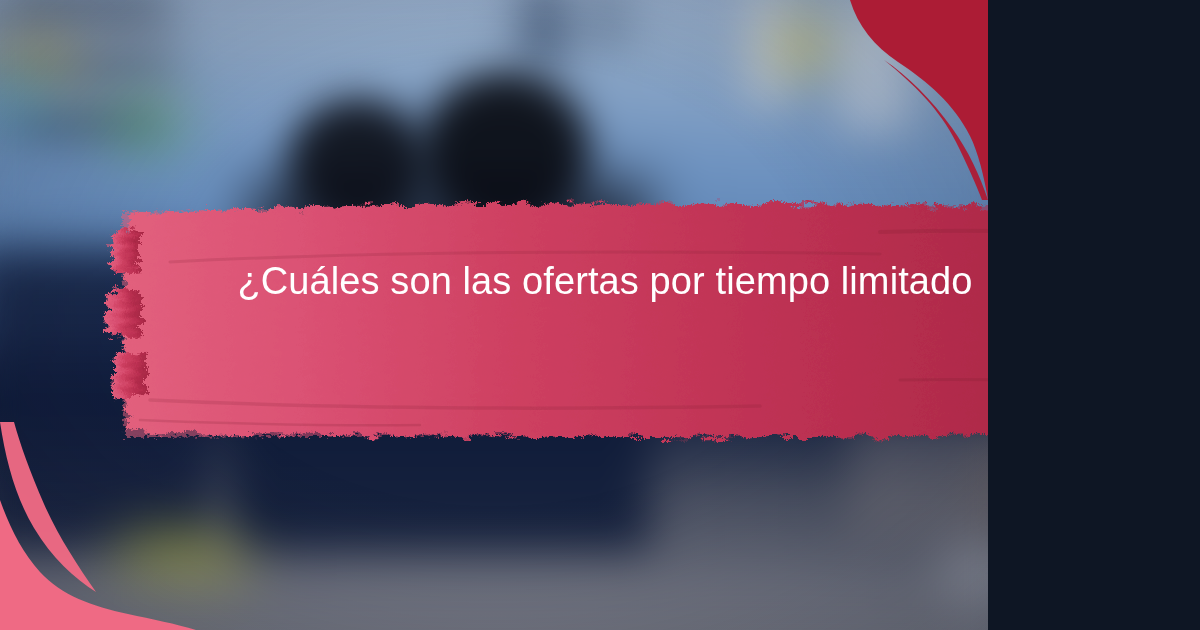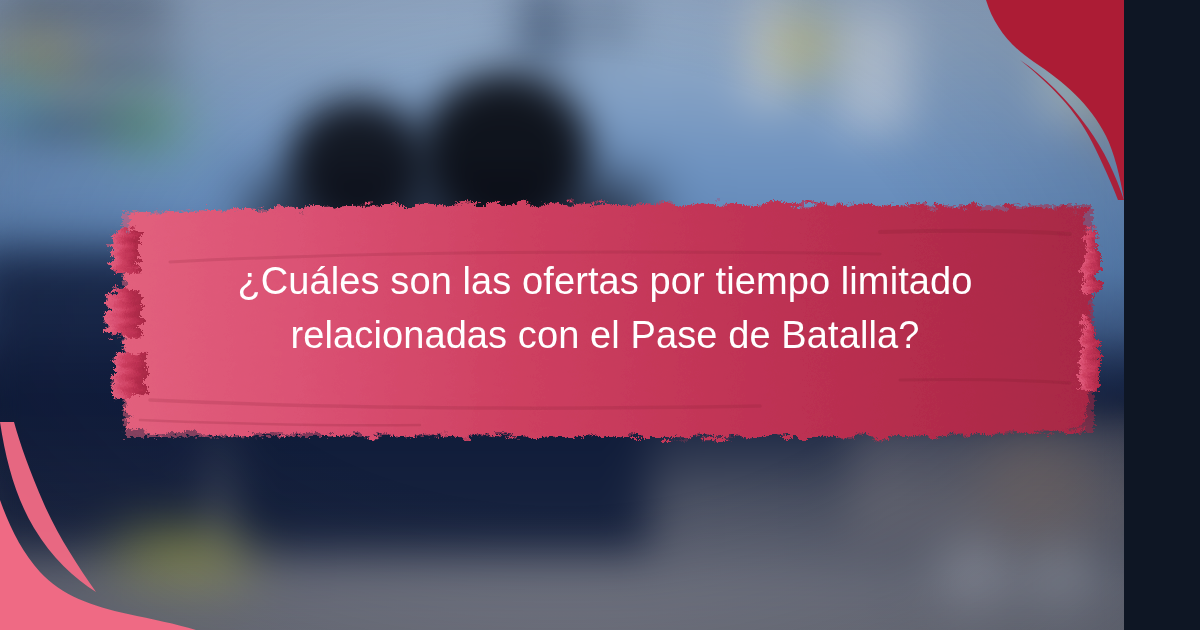--- a/index.html
+++ b/index.html
@@ -3,21 +3,21 @@
 <meta charset="utf-8">
 <title>Question Card</title>
 <style>
   html, body {
     margin: 0;
     padding: 0;
     background: #0e1624;
   }
   #stage {
     position: relative;
-    width: 1124px;
+    width: 988px;
     height: 630px;
     overflow: hidden;
     font-family: "Liberation Sans", "DejaVu Sans", sans-serif;
     background: #2b3a52;
   }
 
   
   .bg-layer {
     position: absolute;
     inset: 0;
@@ -211,16 +211,15 @@
         <path d="M150,400 C320,408 540,410 760,406" stroke="#7b1c30" stroke-width="3.5" fill="none" stroke-linecap="round"></path>
         <path d="M880,232 C960,230 1030,231 1070,234" stroke="#6e1828" stroke-width="4" fill="none" stroke-linecap="round"></path>
         <path d="M900,380 C970,379 1030,380 1070,383" stroke="#6e1828" stroke-width="3" fill="none" stroke-linecap="round"></path>
         <path d="M140,420 C240,424 330,426 420,425" stroke="#6e1828" stroke-width="2.5" fill="none" stroke-linecap="round"></path>
       </g>
     </svg>
   </div>
 
   <div class="headline">
     <span class="hl-line">¿Cuáles son las ofertas por tiempo limitado</span>
-    <span class="hl-line">relacionadas con el Pase de Batalla?</span>
   </div>
 
 </div>
 
 </body></html>

